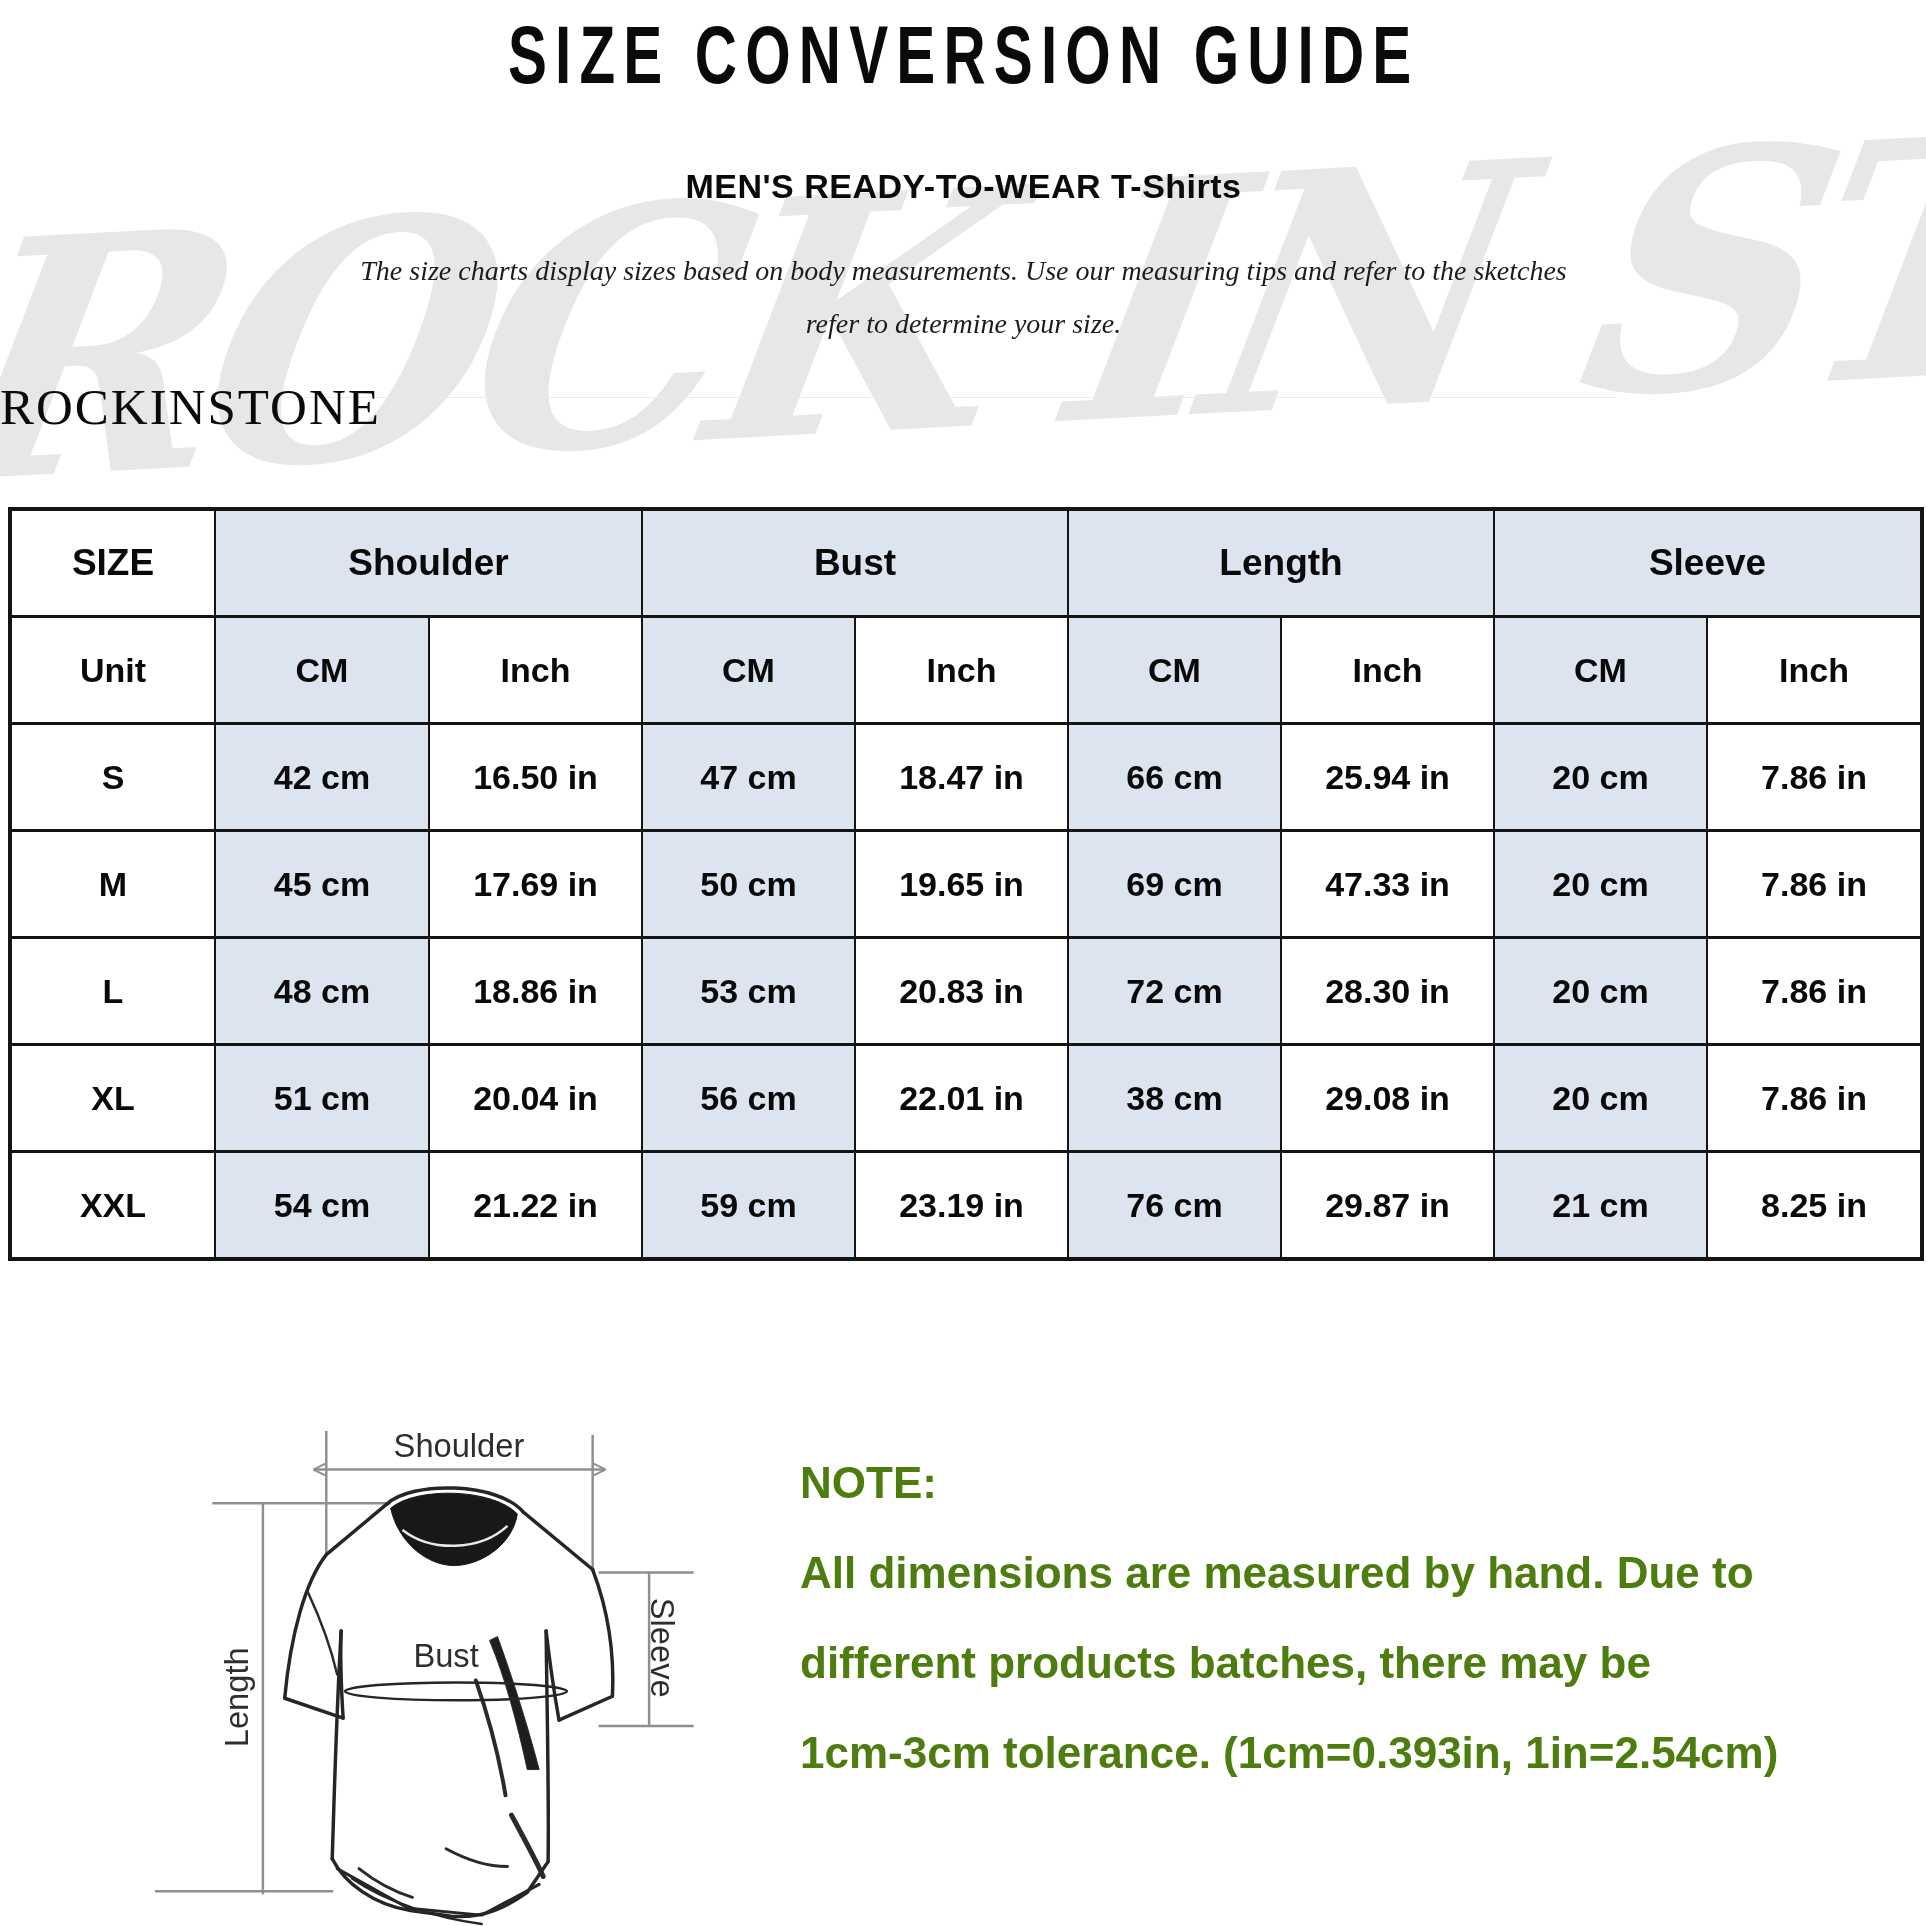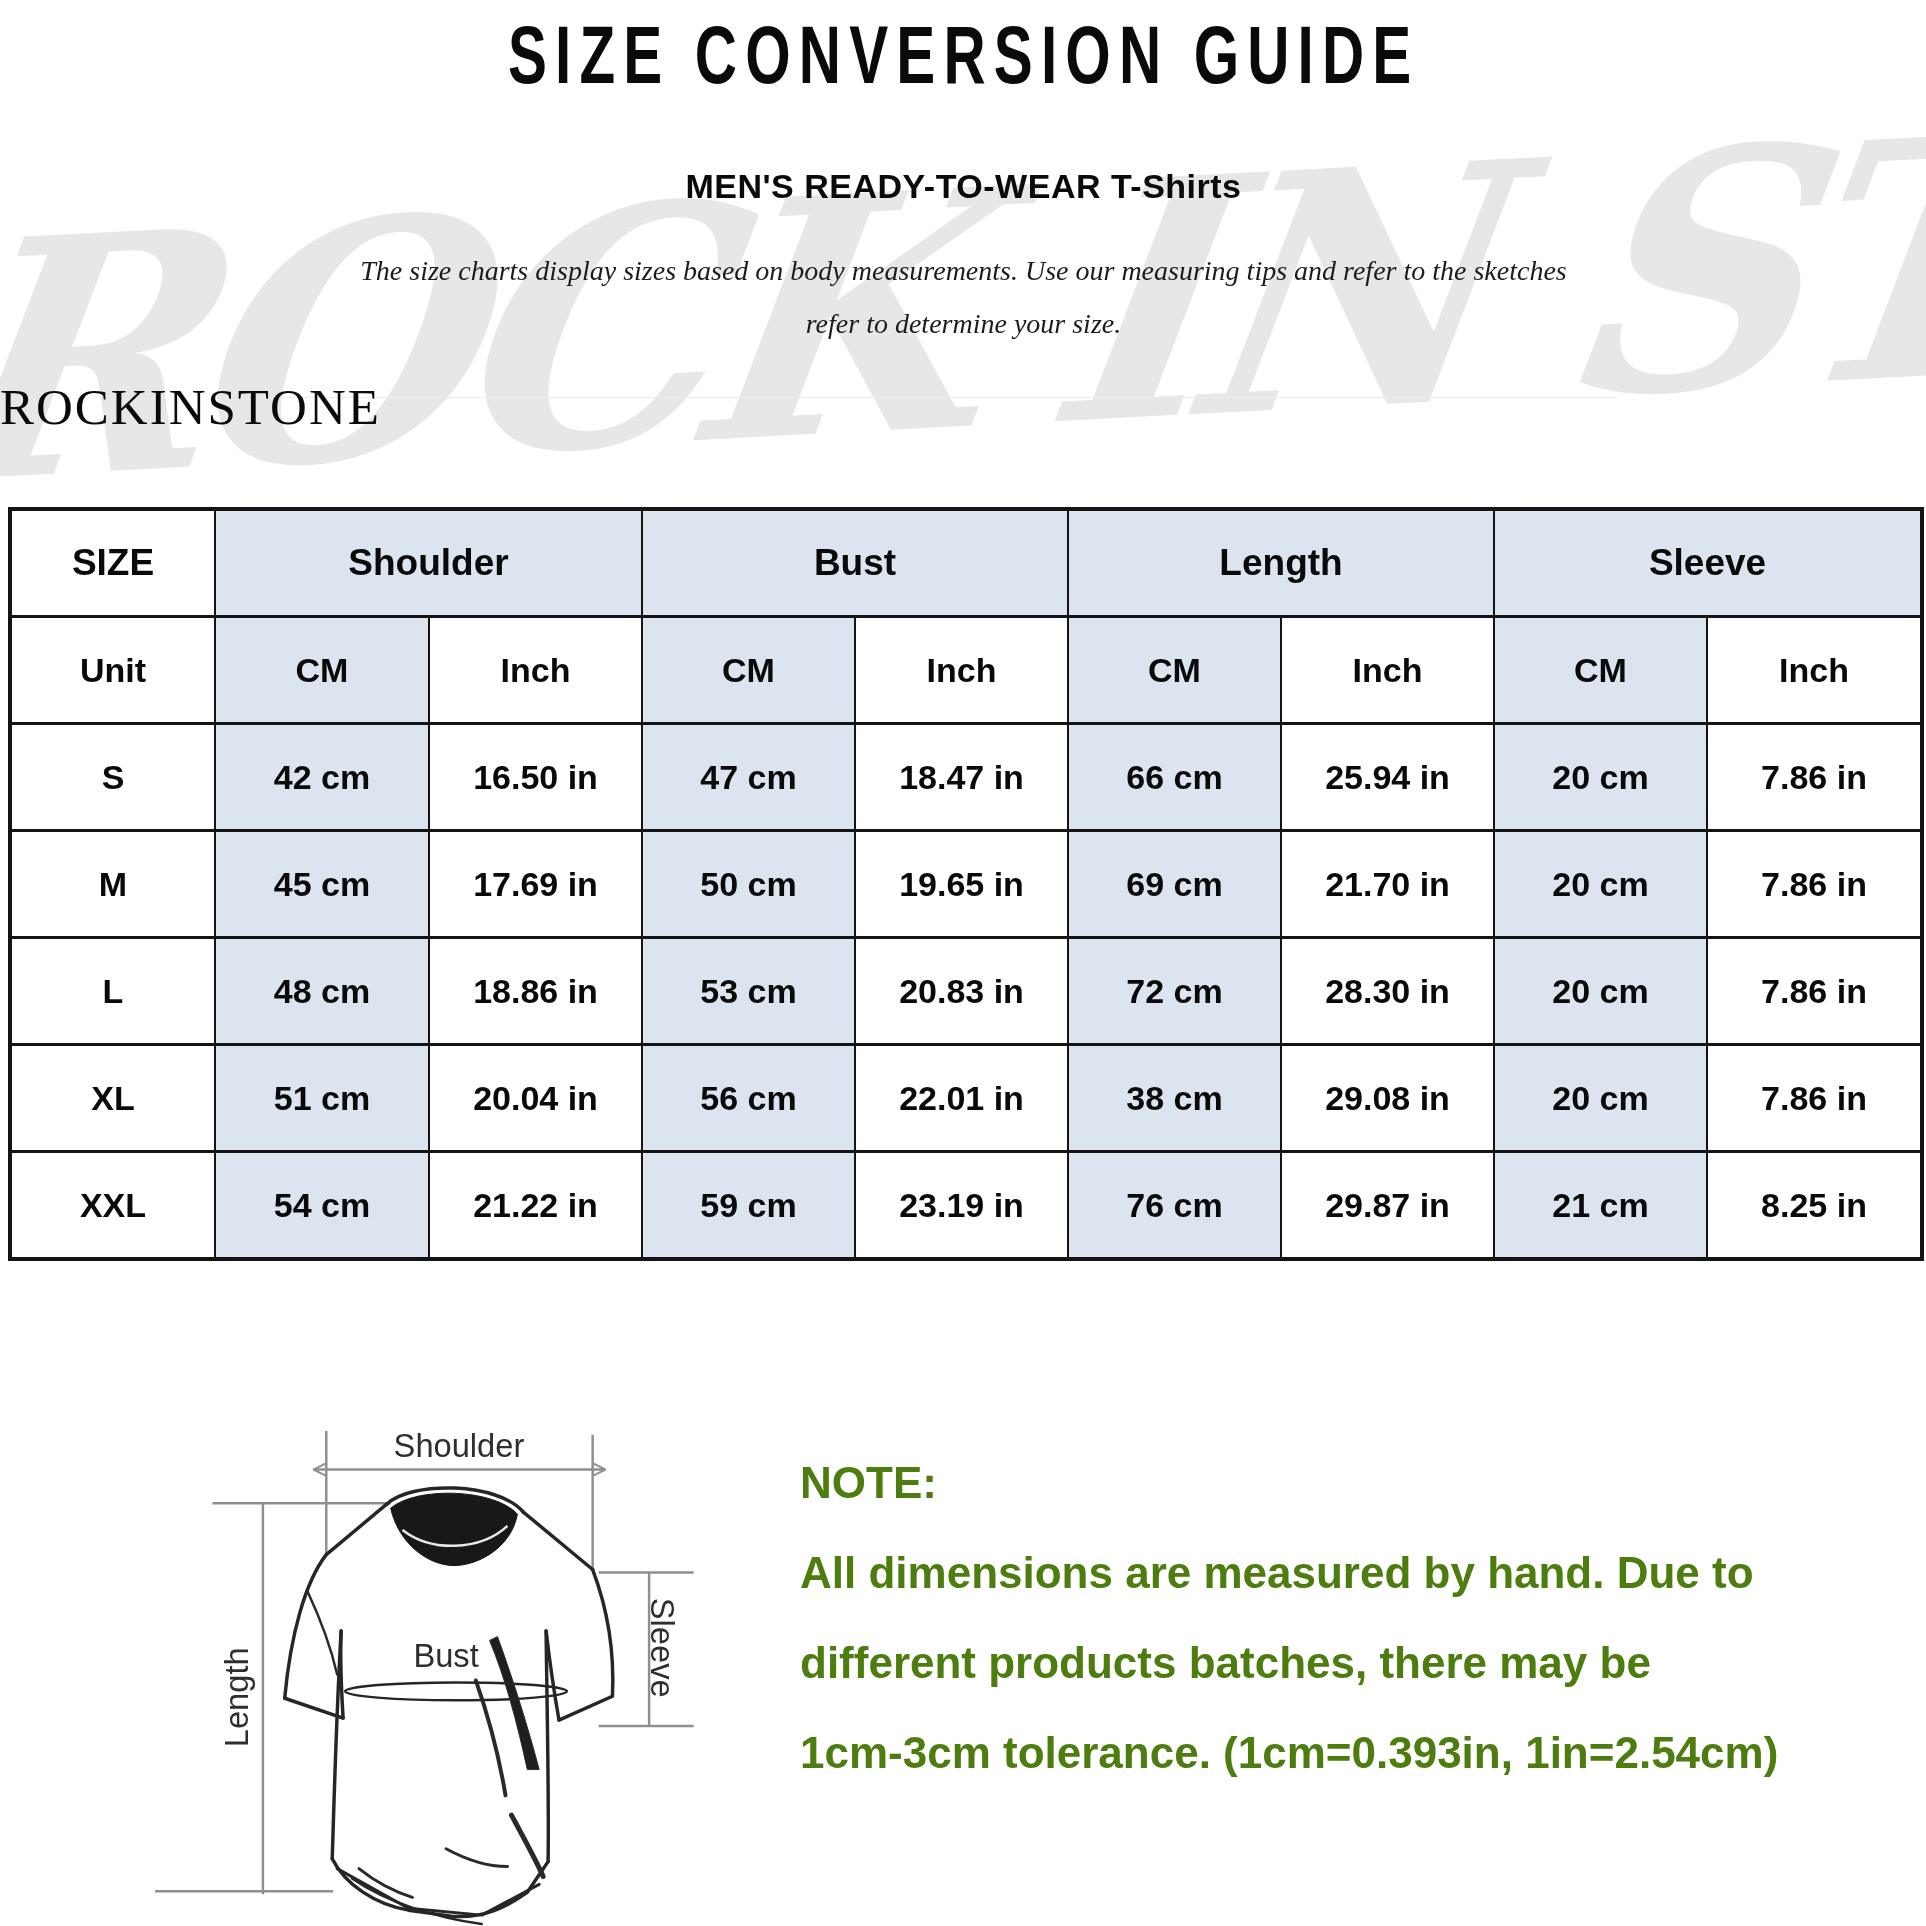--- a/index.html
+++ b/index.html
@@ -103,21 +103,21 @@
             <td class="shade">20 cm</td>
             <td class="">7.86 in</td>
           </tr>
           <tr>
             <td>M</td>
             <td class="shade">45 cm</td>
             <td class="">17.69 in</td>
             <td class="shade">50 cm</td>
             <td class="">19.65 in</td>
             <td class="shade">69 cm</td>
-            <td class="">21.70 in</td>
+            <td class="">47.33 in</td>
             <td class="shade">20 cm</td>
             <td class="">7.86 in</td>
           </tr>
           <tr>
             <td>L</td>
             <td class="shade">48 cm</td>
             <td class="">18.86 in</td>
             <td class="shade">53 cm</td>
             <td class="">20.83 in</td>
             <td class="shade">72 cm</td>

